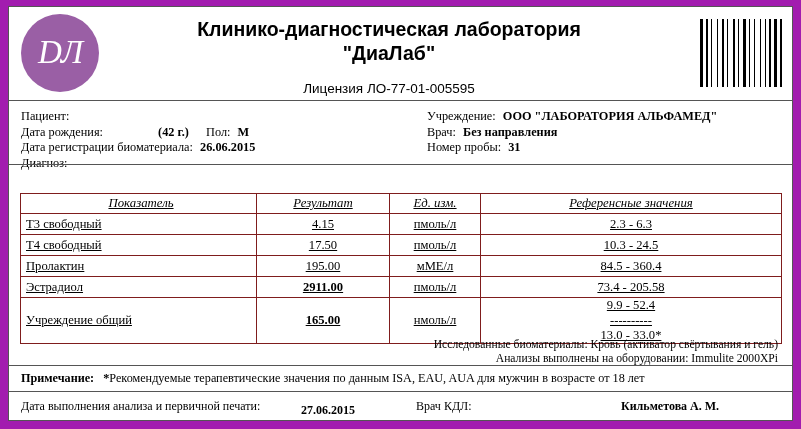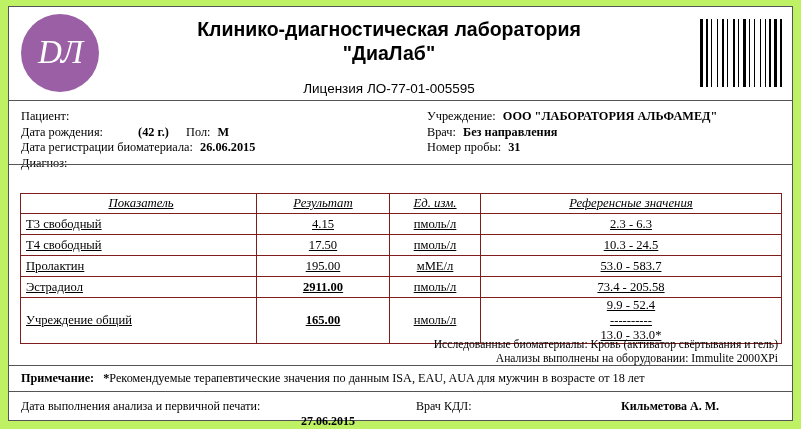--- a/index.html
+++ b/index.html
@@ -9,21 +9,21 @@
   }
   body {
     font-family: "Liberation Serif", serif;
     color: #000;
   }
   .page {
     position: relative;
     width: 801px;
     height: 429px;
     box-sizing: border-box;
-    background: #bef264;
+    background: #a21caf;
     overflow: hidden;
   }
   .sheet {
     position: absolute;
     left: 8px;
     top: 6px;
     width: 785px;
     height: 415px;
     border: 1px solid #555;
     box-sizing: border-box;
@@ -192,21 +192,21 @@
   .footer {
     position: absolute;
     top: 392px;
     left: 12px;
     right: 12px;
     height: 20px;
     font-size: 12px;
     font-family: "Liberation Serif", serif;
   }
   .footer .f-date-label { position: absolute; left: 0; top: 0; }
-  .footer .f-date { position: absolute; left: 280px; top: 15px; font-weight: bold; }
+  .footer .f-date { position: absolute; left: 280px; top: 4px; font-weight: bold; }
   .footer .f-doc-label { position: absolute; left: 395px; top: 0; }
   .footer .f-doc-name { position: absolute; left: 600px; top: 0; font-weight: bold; }
 </style>
 </head>
 <body>
 
 <div class="page">
   <div class="sheet">
 
     <div class="header">
@@ -241,21 +241,21 @@
     <div class="rule" style="top:93px;"></div>
 
     <div class="info">
       <div class="col-left">
         <div class="row">
           <span>Пациент:</span>
           <span class="b"></span>
         </div>
         <div class="row">
           <span>Дата рождения:</span>
-          <span class="b" style="margin-left:32px;">(42 г.)</span>
+          <span class="b" style="margin-left:52px;">(42 г.)</span>
           <span style="margin-left:14px;">Пол:</span>
           <span class="b" style="margin-left:4px;">М</span>
         </div>
         <div class="row">
           <span>Дата регистрации биоматериала:</span>
           <span class="b" style="margin-left:4px;">26.06.2015</span>
         </div>
         <div class="row">Диагноз: -</div>
       </div>
       <div class="col-right">
@@ -296,21 +296,21 @@
         <tr>
           <td class="c-name">Т4 свободный</td>
           <td class="c-res">17.50</td>
           <td class="c-unit">пмоль/л</td>
           <td class="c-ref">10.3 - 24.5</td>
         </tr>
         <tr>
           <td class="c-name">Пролактин</td>
           <td class="c-res">195.00</td>
           <td class="c-unit">мМЕ/л</td>
-          <td class="c-ref">53.0 - 583.7</td>
+          <td class="c-ref">84.5 - 360.4</td>
         </tr>
         <tr>
           <td class="c-name">Эстрадиол</td>
           <td class="c-res bold-val">2911.00</td>
           <td class="c-unit">пмоль/л</td>
           <td class="c-ref">73.4 - 205.58</td>
         </tr>
         <tr class="tall">
           <td class="c-name">Учреждение общий</td>
           <td class="c-res bold-val">165.00</td>

